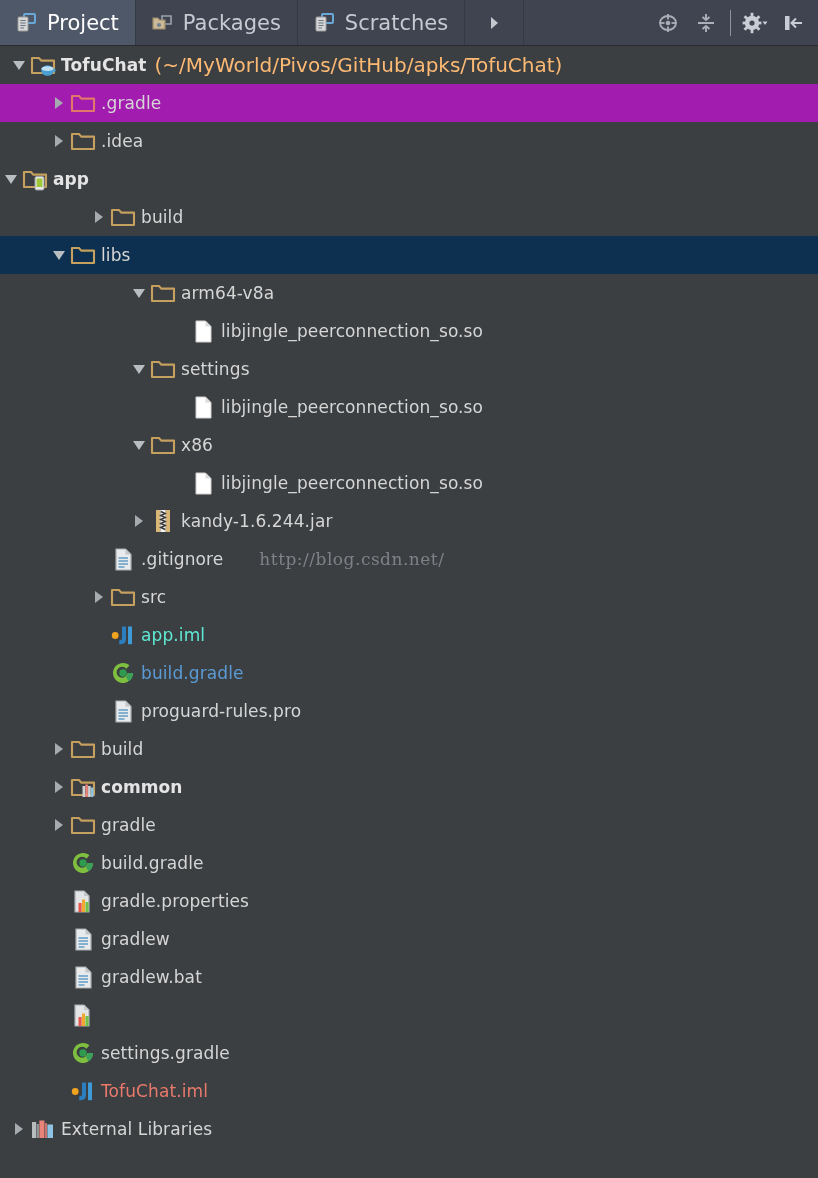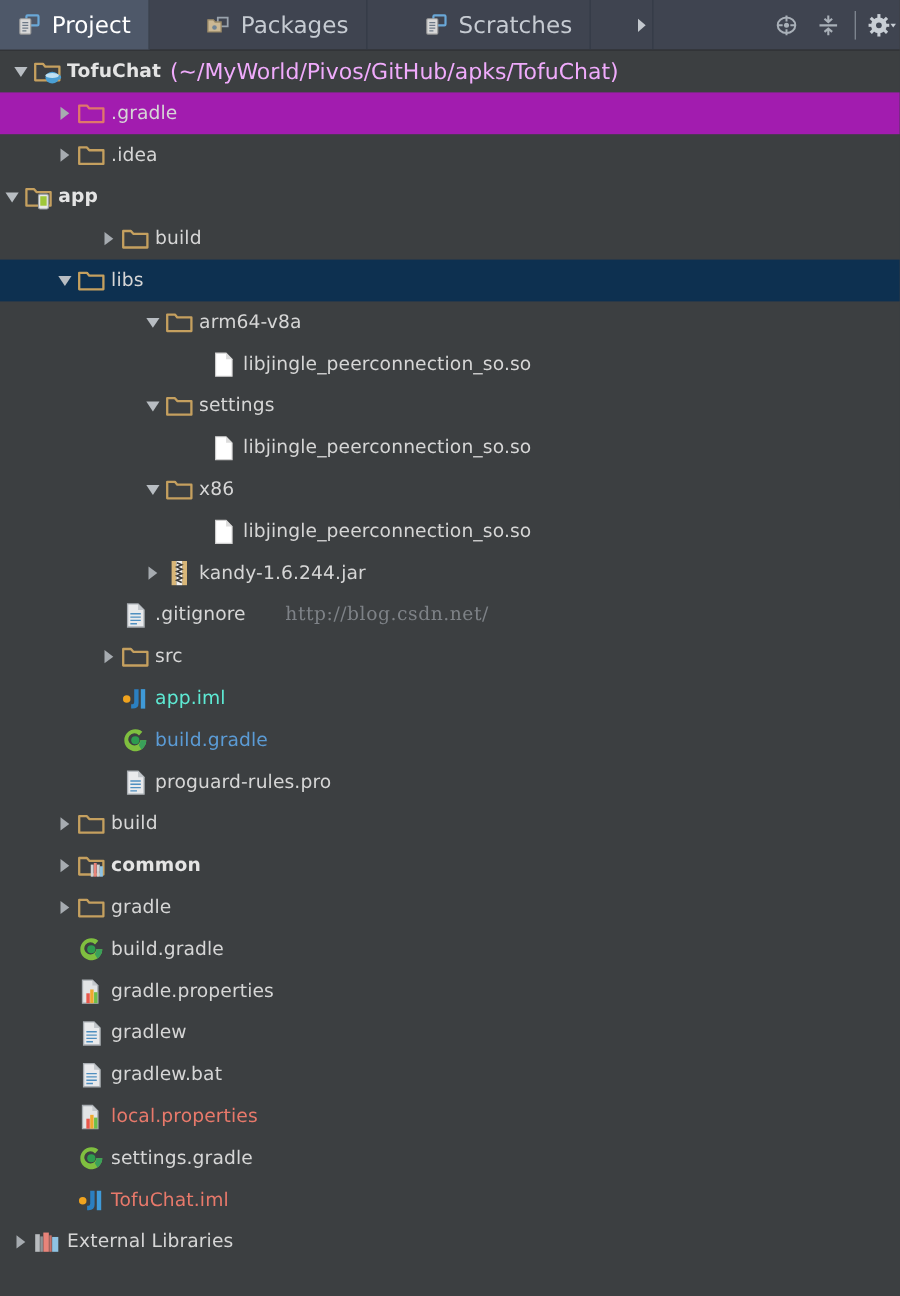--- a/index.html
+++ b/index.html
@@ -10,21 +10,20 @@
     overflow:hidden;
     -webkit-font-smoothing:antialiased;
   }
   #app{position:relative;width:818px;height:1178px;background:#3c3f41;}
 
   
   .tabbar{
     position:relative;height:45px;background:#3f4450;
     display:flex;align-items:stretch;
     border-bottom:1px solid #2b2b2b;
-    gap:36px;
   }
   .tab{
     display:flex;align-items:center;gap:9px;
     padding:0 16px 0 14px;
     color:#c6cbd2;font-size:21px;
     border-right:1px solid #343a45;
     position:relative;
     white-space:nowrap;
   }
   .tab.active{background:#4e5869;color:#ffffff;}
@@ -61,21 +60,21 @@
   }
   .lbl{
     font-size:17px;color:#bbbbbb;letter-spacing:0.1px;
   }
   .lbl.bold{font-weight:bold;color:#e4e4e4;}
   .lbl.white{color:#d6d6d6;}
   .lbl.green{color:#5eead4;}
   .lbl.blue{color:#5b9bd5;}
   .lbl.red{color:#e8796b;}
   .path{
-    font-size:20px;color:#f0abfc;margin-left:8px;font-weight:normal;
+    font-size:20px;color:#fdba74;margin-left:8px;font-weight:normal;
   }
   .watermark{
     font-family:"DejaVu Serif","Liberation Serif",serif;
     font-size:17px;color:#7e8287;margin-left:36px;letter-spacing:0.5px;
   }
   svg{display:block;}
 </style>
 </head>
 <body>
 
@@ -537,21 +536,20 @@
         <span class="twisty"></span>
         <span class="ico">
           <svg width="26" height="26" viewBox="0 0 26 26">
             <path d="M5 3 h9 L19 8 V24 H5 Z" fill="#e2e4e6" stroke="#a8adb2" stroke-width="1.2"></path>
             <path d="M14 3 V8 H19 Z" fill="#c3c7cb"></path>
             <rect x="8.5" y="15" width="3.1" height="9" fill="#e8564a"></rect>
             <rect x="12" y="11.5" width="3.1" height="12.5" fill="#f0a92e"></rect>
             <rect x="15.5" y="14" width="3.1" height="10" fill="#6fbf48"></rect>
           </svg>
         </span>
-        <span class="lbl red">local.properties</span>
       </div>
       <div class="row" style="padding-left: 48px;">
         <span class="twisty"></span>
         <span class="ico">
           <svg width="26" height="26" viewBox="0 0 26 26">
             <path d="M23 13 a10 10 0 1 1 -3.6 -7.7 l-3 3.4 A5.5 5.5 0 1 0 17.6 13 Z" fill="#7fbf3f"></path>
             <path d="M23 13 a10 10 0 0 1 -4.4 8.3 l-2.6 -4 A5.4 5.4 0 0 0 17.6 13 Z" fill="#3aa05a"></path>
             <circle cx="13" cy="13" r="3.7" fill="#2e9b4f"></circle>
           </svg>
         </span>

